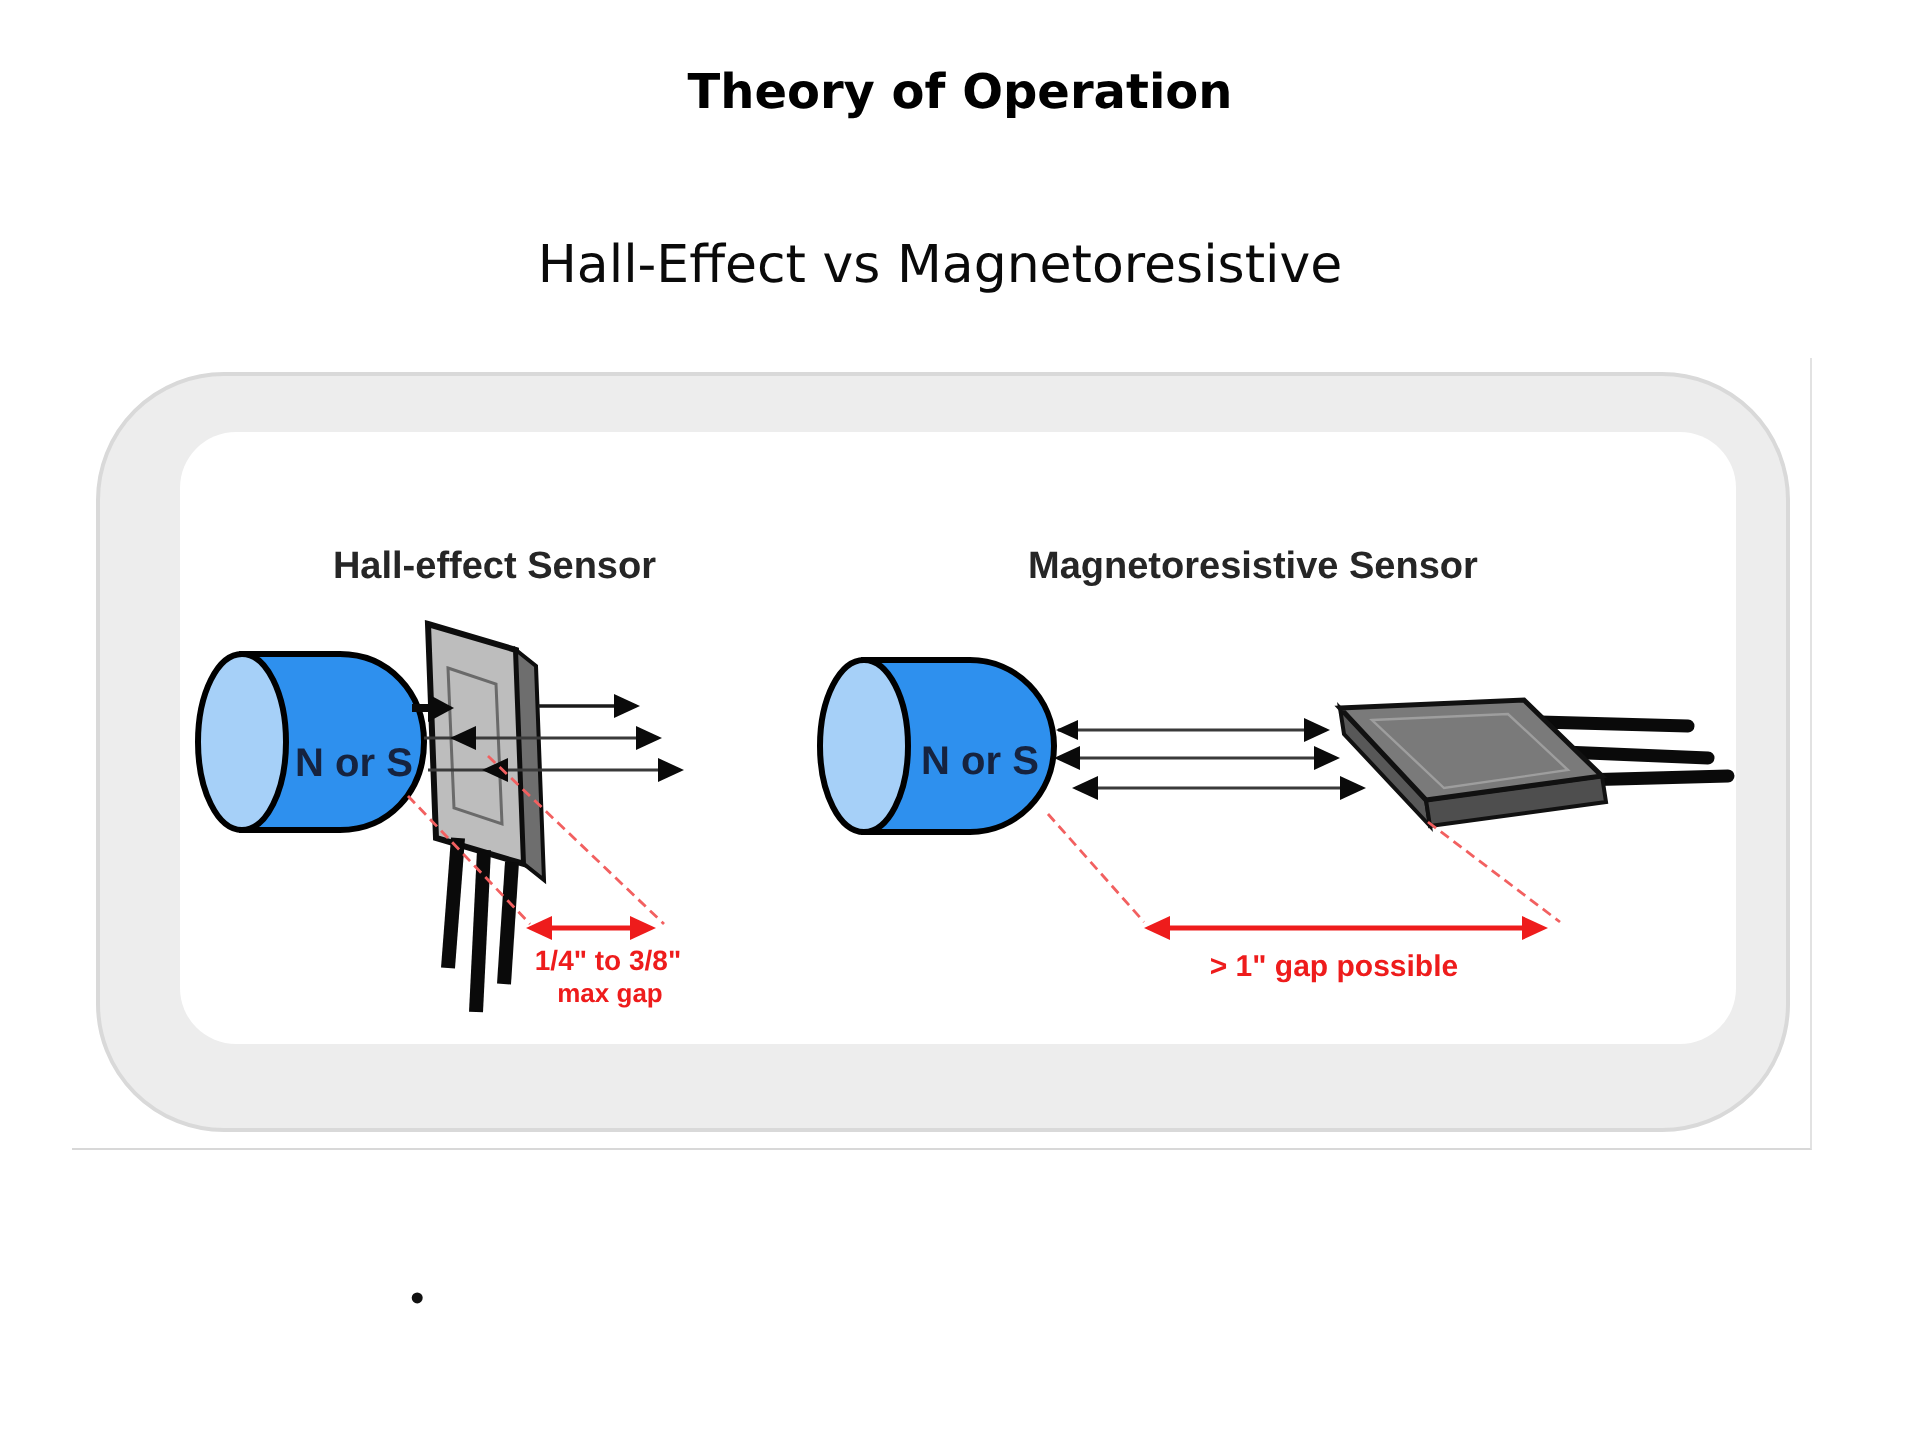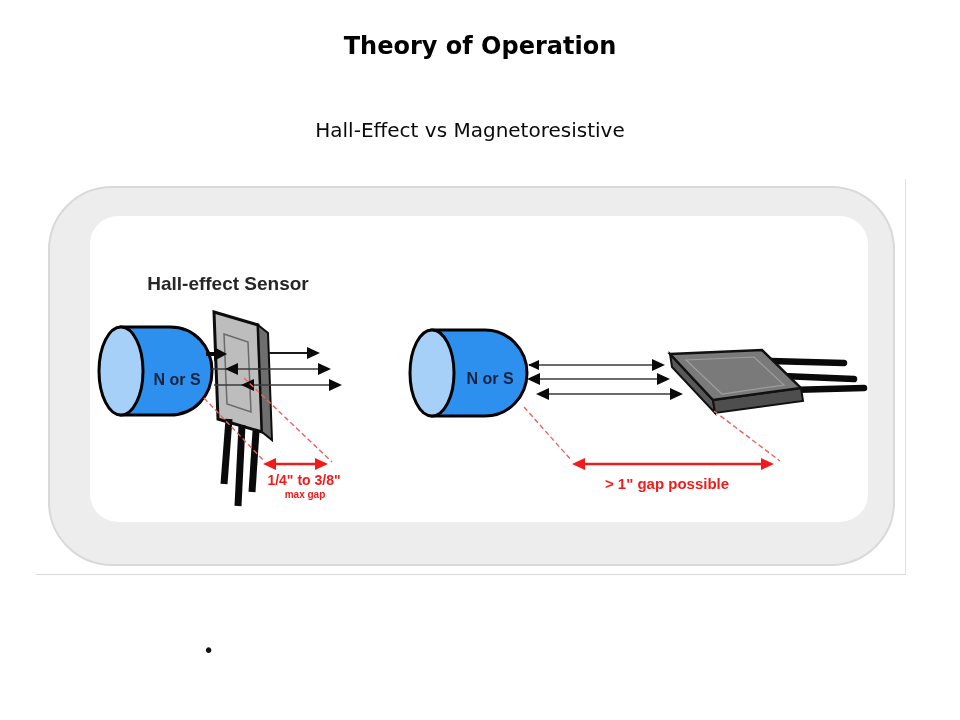--- a/index.html
+++ b/index.html
@@ -15,21 +15,21 @@
   .title {
     position: absolute;
     top: 16px; left: 0; width: 960px;
     text-align: center;
     font-size: 24px; font-weight: bold; color: #000000;
   }
   .subtitle {
     position: absolute;
     top: 102px; left: 0; width: 940px;
     text-align: center;
-    font-size: 20px; color: #0a0a0a;
+    font-size: 26px; color: #0a0a0a;
   }
   .diagram-panel {
     position: absolute;
     left: 36px; top: 163px;
     width: 869px; height: 395px;
     border-right: 1px solid #e2e2e2;
     border-bottom: 1px solid #d8d8d8;
   }
   .outer-round {
     position: absolute;
@@ -53,38 +53,38 @@
     font-weight: bold;
     font-size: 19px;
     color: #262626;
     white-space: nowrap;
   }
   .nors {
     position: absolute;
     text-align: center;
     font-family: "Liberation Sans", sans-serif;
     font-weight: bold;
-    font-size: 16px;
+    font-size: 20px;
     color: #16233f;
     white-space: nowrap;
   }
   .redlbl {
     position: absolute;
     text-align: center;
     font-family: "Liberation Sans", sans-serif;
     font-weight: bold;
     color: #ee1c1c;
     white-space: nowrap;
   }
-  .hall-label { left: 92px; top: 94px; width: 200px; }
+  .hall-label { left: 92px; top: 94px; width: 200px; text-align: right; }
   .mr-label   { left: 478px; top: 94px; width: 200px; }
   .hall-nors  { left: 96px; top: 192px; width: 90px; }
   .mr-nors    { left: 409px; top: 191px; width: 90px; }
   .hall-gap1  { left: 193px; top: 293px; width: 150px; font-size: 14px; }
-  .hall-gap2  { left: 194px; top: 310px; width: 150px; font-size: 10px; }
+  .hall-gap2  { left: 194px; top: 310px; width: 150px; font-size: 13px; }
   .mr-gap     { left: 531px; top: 296px; width: 200px; font-size: 15px; }
   .bullet-row {
     position: absolute;
     left: 203px; top: 620px;
     display: flex;
     font-size: 20px; color: #111111;
   }
   .bullet-marker { width: 17px; font-size: 19px; line-height: 28px; }
   .bullet-text { line-height: 28px; letter-spacing: 0.2px; }
 </style>
@@ -171,20 +171,21 @@
       <g>
         <line x1="488" y1="228" x2="536" y2="282" stroke="#f26060" stroke-width="1.4" stroke-dasharray="5,3"></line>
         <line x1="678" y1="232" x2="744" y2="282" stroke="#f26060" stroke-width="1.4" stroke-dasharray="5,3"></line>
         <line x1="548" y1="285" x2="726" y2="285" stroke="#ee1c1c" stroke-width="2.4"></line>
         <polygon points="536,285 549,279 549,291" fill="#ee1c1c"></polygon>
         <polygon points="738,285 725,279 725,291" fill="#ee1c1c"></polygon>
       </g>
     </svg>
 
     <div class="dlabel hall-label">Hall-effect Sensor</div>
+    <div class="dlabel mr-label">Magnetoresistive Sensor</div>
     <div class="nors hall-nors">N or S</div>
     <div class="nors mr-nors">N or S</div>
     <div class="redlbl hall-gap1">1/4" to 3/8"</div>
     <div class="redlbl hall-gap2">max gap</div>
     <div class="redlbl mr-gap">&gt; 1" gap possible</div>
   </div>
 
   <div class="bullet-row">
     <span class="bullet-marker">•</span>
     <span class="bullet-text"><br></span>

